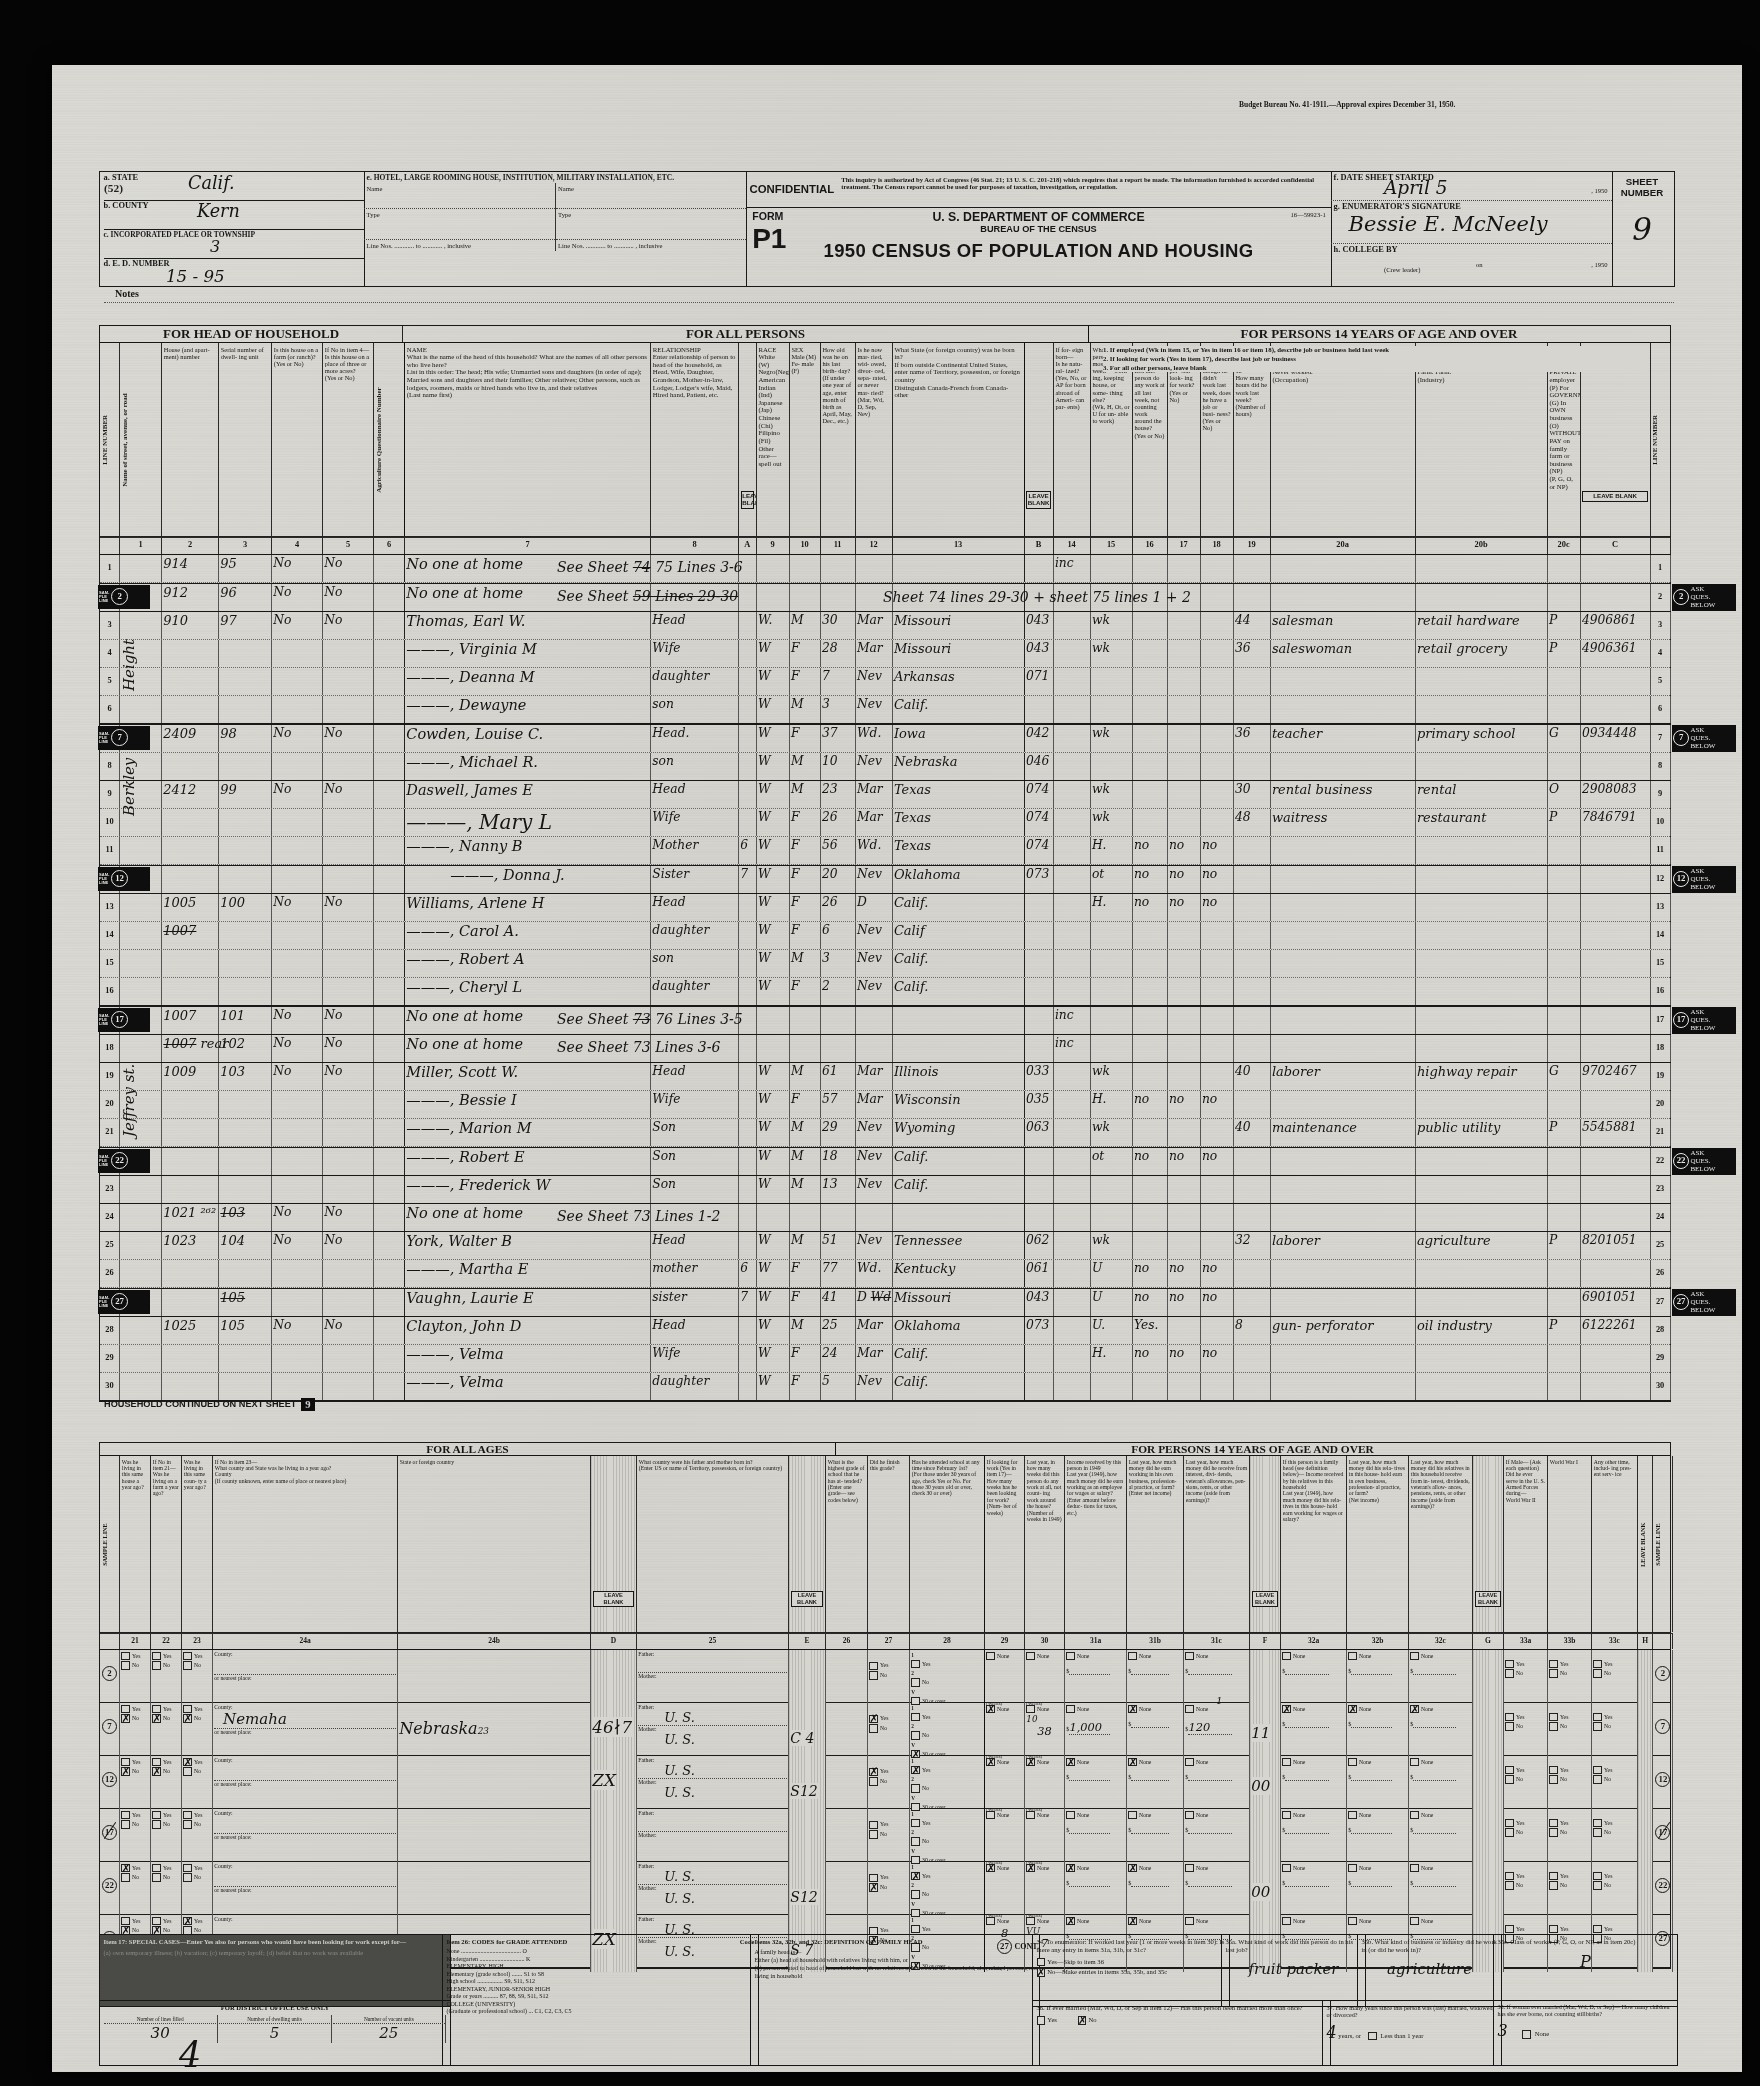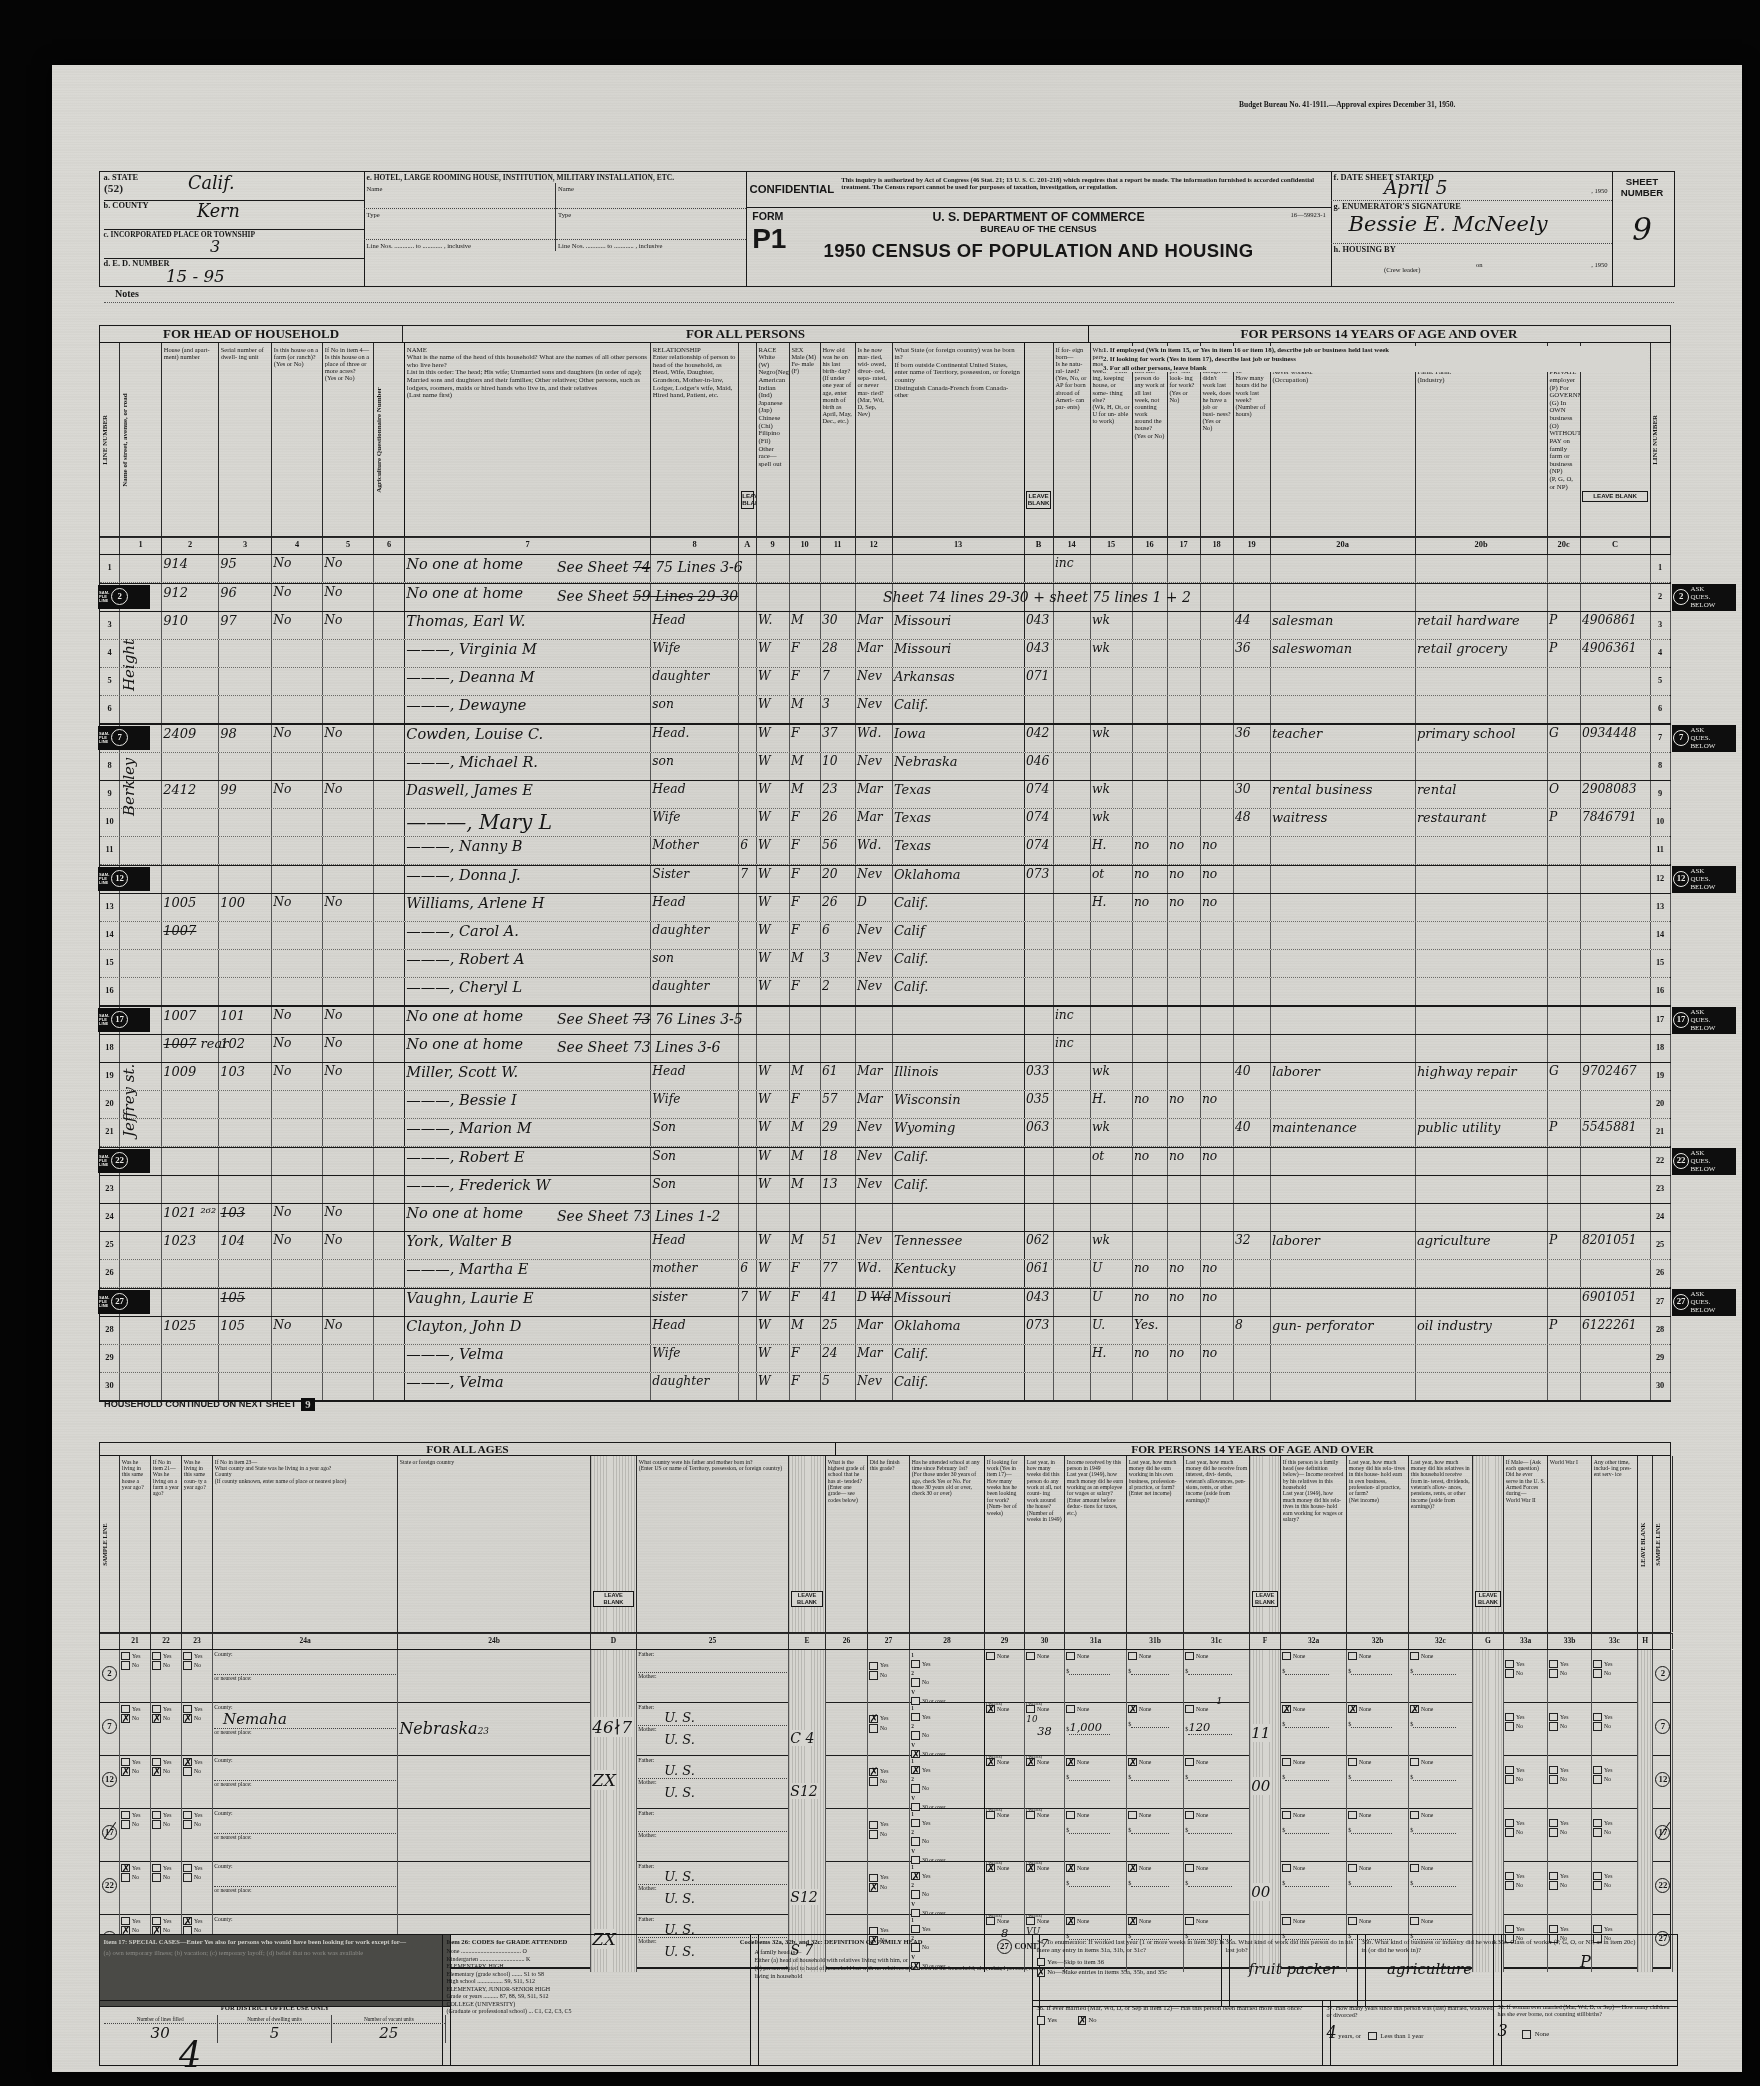--- a/index.html
+++ b/index.html
@@ -93,21 +93,21 @@
     <div style="position:absolute;left:1231px;top:0;width:281px;height:100%;border-right:0.9px solid #1a1a1a;">
       <div class="lbl" style="padding:0.9px 2.6px;">f. DATE SHEET STARTED</div>
       <div style="position:relative;height:17.6px;border-bottom:0.4px dotted #444;">
         <div class="hw" style="position:absolute;left:53px;top:-6.2px;font-size:18.5px;">April 5</div>
         <div class="small" style="position:absolute;right:4.4px;top:4.4px;">, 1950</div>
       </div>
       <div class="lbl" style="padding:0.9px 2.6px;">g. ENUMERATOR'S SIGNATURE</div>
       <div style="position:relative;height:31px;border-bottom:0.4px dotted #444;">
         <div class="hw" style="position:absolute;left:17.6px;top:0;font-size:21px;">Bessie E. McNeely</div>
       </div>
-      <div class="lbl" style="padding:0.9px 2.6px;">h. HOUSING BY</div>
+      <div class="lbl" style="padding:0.9px 2.6px;">h. COLLEGE BY</div>
       <div style="position:relative;height:17.6px;">
         <span class="small" style="position:absolute;left:145px;top:6.2px;">on</span>
         <span class="small" style="position:absolute;right:4.4px;top:6.2px;">, 1950</span>
         <span class="small" style="position:absolute;left:53px;top:11.4px;">(Crew leader)</span>
       </div>
     </div>
 
     <div style="position:absolute;left:1512px;top:0;width:60px;height:100%;text-align:center;">
       <div style="font-weight:bold;font-size:9.7px;font-family:'Liberation Sans',sans-serif;padding-top:3.5px;white-space:pre-line;">SHEET NUMBER</div>
       <div class="hw" style="font-size:31px;margin-top:13px;">9</div>
@@ -598,21 +598,21 @@
           <div class="mrow heavy" style="grid-template-columns: 20px 42px 57px 53px 51px 51px 31px 246px 88px 17.6px 33px 31px 35px 37px 132px 29px 37px 42px 35px 33px 33px 37px 145px 132px 33px 70px 20px; border-top: 1.8px solid rgb(24, 24, 24);">
             <div class="rcell">
               <div style="text-align:center;font-weight:bold;font-size:8.4px;padding-top:7px;">12</div>
             </div>
             <div class="rcell"></div>
             <div class="rcell"></div>
             <div class="rcell"></div>
             <div class="rcell"></div>
             <div class="rcell"></div>
             <div class="rcell" style="border-right: 1.3px solid rgb(34, 34, 34);"></div>
-            <div class="rcell"><span class="hw" style="font-size:14.5px;white-space:nowrap;">———, Donna J.</span></div>
+            <div class="rcell"><span class="hw" style="font-size:14.5px;white-space:nowrap;margin-left:44px;">———, Donna J.</span></div>
             <div class="rcell"><span class="hw" style="font-size:12.3px;white-space:nowrap;">Sister</span></div>
             <div class="rcell"><span class="hw" style="font-size:12.3px;white-space:nowrap;">7</span></div>
             <div class="rcell"><span class="hw" style="font-size:12.3px;white-space:nowrap;">W</span></div>
             <div class="rcell"><span class="hw" style="font-size:12.3px;white-space:nowrap;">F</span></div>
             <div class="rcell"><span class="hw" style="font-size:12.3px;white-space:nowrap;">20</span></div>
             <div class="rcell"><span class="hw" style="font-size:12.3px;white-space:nowrap;">Nev</span></div>
             <div class="rcell" style="border-right: 1.3px solid rgb(34, 34, 34);"><span class="hw" style="font-size:13px;white-space:nowrap;">Oklahoma</span></div>
             <div class="rcell"><span class="hw" style="font-size:12.3px;white-space:nowrap;">073</span></div>
             <div class="rcell"></div>
             <div class="rcell"><span class="hw" style="font-size:12.3px;white-space:nowrap;">ot</span></div>

